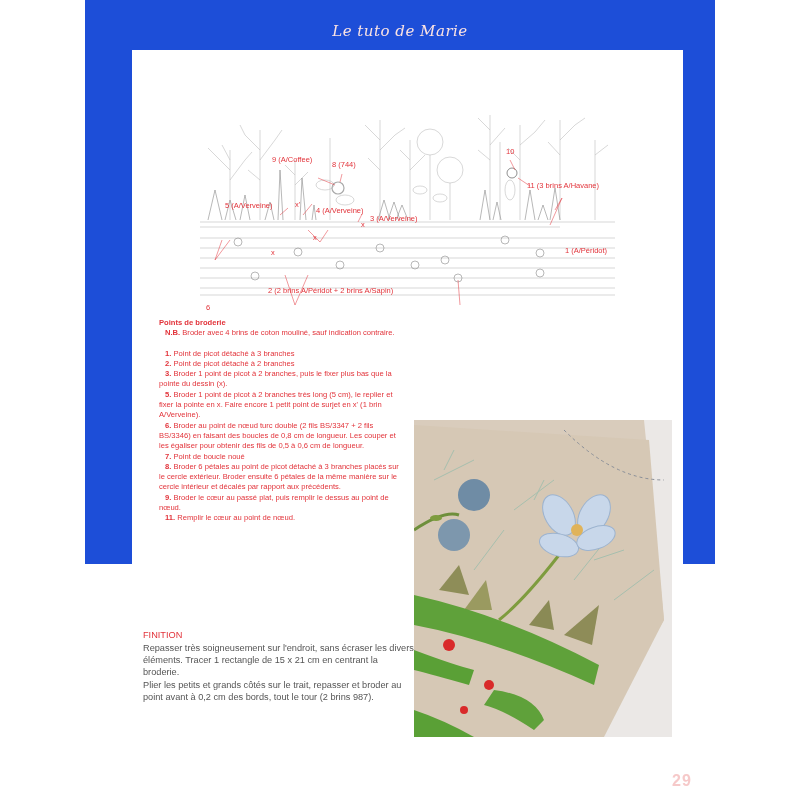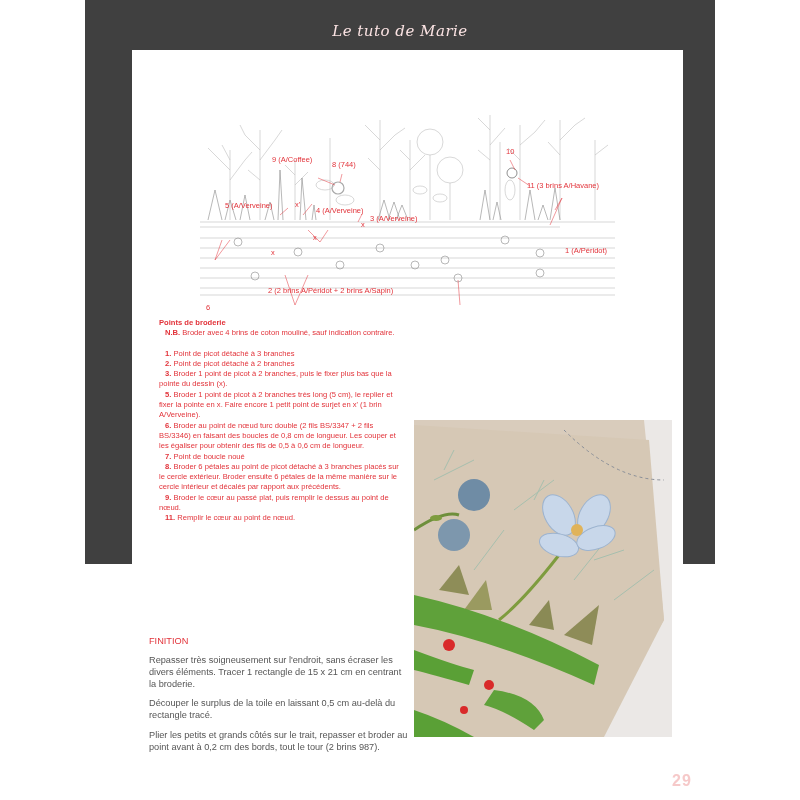--- a/index.html
+++ b/index.html
@@ -1,30 +1,30 @@
 <!DOCTYPE html>
 <html><head>
 <meta charset="utf-8">
 <style>
   html,body{margin:0;padding:0;}
   body{width:800px;height:800px;background:#ffffff;position:relative;overflow:hidden;font-family:"Liberation Sans",sans-serif;}
-  .page{position:absolute;left:85px;top:0;width:630px;height:564px;background:#404040;}
+  .page{position:absolute;left:85px;top:0;width:630px;height:564px;background:#1d4ed8;}
   .header-title{position:absolute;left:0;top:22px;width:630px;text-align:center;color:#fbe3e3;font-family:"DejaVu Serif",serif;font-style:italic;font-size:15px;letter-spacing:0.5px;}
   .content{position:absolute;left:47px;top:50px;width:551px;height:717px;background:#ffffff;}
   .page-number{position:absolute;left:587px;top:772px;color:#f6c9c9;font-weight:bold;font-size:16px;letter-spacing:1px;}
   .diagram{position:absolute;left:68px;top:40px;width:420px;height:230px;}
   .diagram svg{width:100%;height:100%;}
   .text-col{position:absolute;left:27px;top:268px;width:240px;color:#e2333a;font-size:7.6px;line-height:10.3px;}
   .text-col p{margin:0;}
   .num{font-weight:bold;padding-left:6px;}
   .sec-title{font-weight:bold;}
   .gap{height:10px;}
   .finition{position:absolute;left:10px;top:578px;width:275px;font-size:9.2px;line-height:12.1px;color:#555;}
   .finition .ft{color:#e2333a;}
-  .finition p{margin:7px;}
+  .finition p{margin:1px;}
   .photo{position:absolute;left:282px;top:370px;width:258px;height:317px;overflow:hidden;background:#d8cbbb;}
   .photo svg{width:100%;height:100%;display:block;}
 </style>
 </head>
 <body>
 
 <div class="page">
   <div class="header-title">Le tuto de Marie</div>
 
   <div class="content">
@@ -115,21 +115,20 @@
       <p><span class="num">6.</span><span> Broder au point de nœud turc double (2 fils BS/3347 + 2 fils BS/3346) en faisant des boucles de 0,8 cm de longueur. Les couper et les égaliser pour obtenir des fils de 0,5 à 0,6 cm de longueur.</span></p>
       <p><span class="num">7.</span><span> Point de boucle noué</span></p>
       <p><span class="num">8.</span><span> Broder 6 pétales au point de picot détaché à 3 branches placés sur le cercle extérieur. Broder ensuite 6 pétales de la même manière sur le cercle intérieur et décalés par rapport aux précédents.</span></p>
       <p><span class="num">9.</span><span> Broder le cœur au passé plat, puis remplir le dessus au point de nœud.</span></p>
       <p><span class="num">11.</span><span> Remplir le cœur au point de nœud.</span></p>
     </div>
 
     <div class="finition">
       <p class="ft">FINITION</p>
       <p>Repasser très soigneusement sur l'endroit, sans écraser les divers éléments. Tracer 1 rectangle de 15 x 21 cm en centrant la broderie.</p>
-      <p>Découper le surplus de la toile en laissant 0,5 cm au-delà du rectangle tracé.</p>
       <p>Plier les petits et grands côtés sur le trait, repasser et broder au point avant à 0,2 cm des bords, tout le tour (2 brins 987).</p>
     </div>
 
     <div class="photo">
       <svg viewBox="0 0 258 317" preserveAspectRatio="none" xmlns="http://www.w3.org/2000/svg">
         <rect width="258" height="317" fill="#d9ccbc"></rect>
         <path d="M230 0 L258 0 L258 317 L180 317 L250 200 Z" fill="#ebe8e6"></path>
         <path d="M0 5 L235 20 L250 200 L190 317 L0 317 Z" fill="#d6c8b5"></path>
         <path d="M150 10 Q200 60 250 60" stroke="#8a8f98" stroke-dasharray="3 3" fill="none"></path>
         <g stroke="#a6bfae" stroke-width="1" fill="none">

